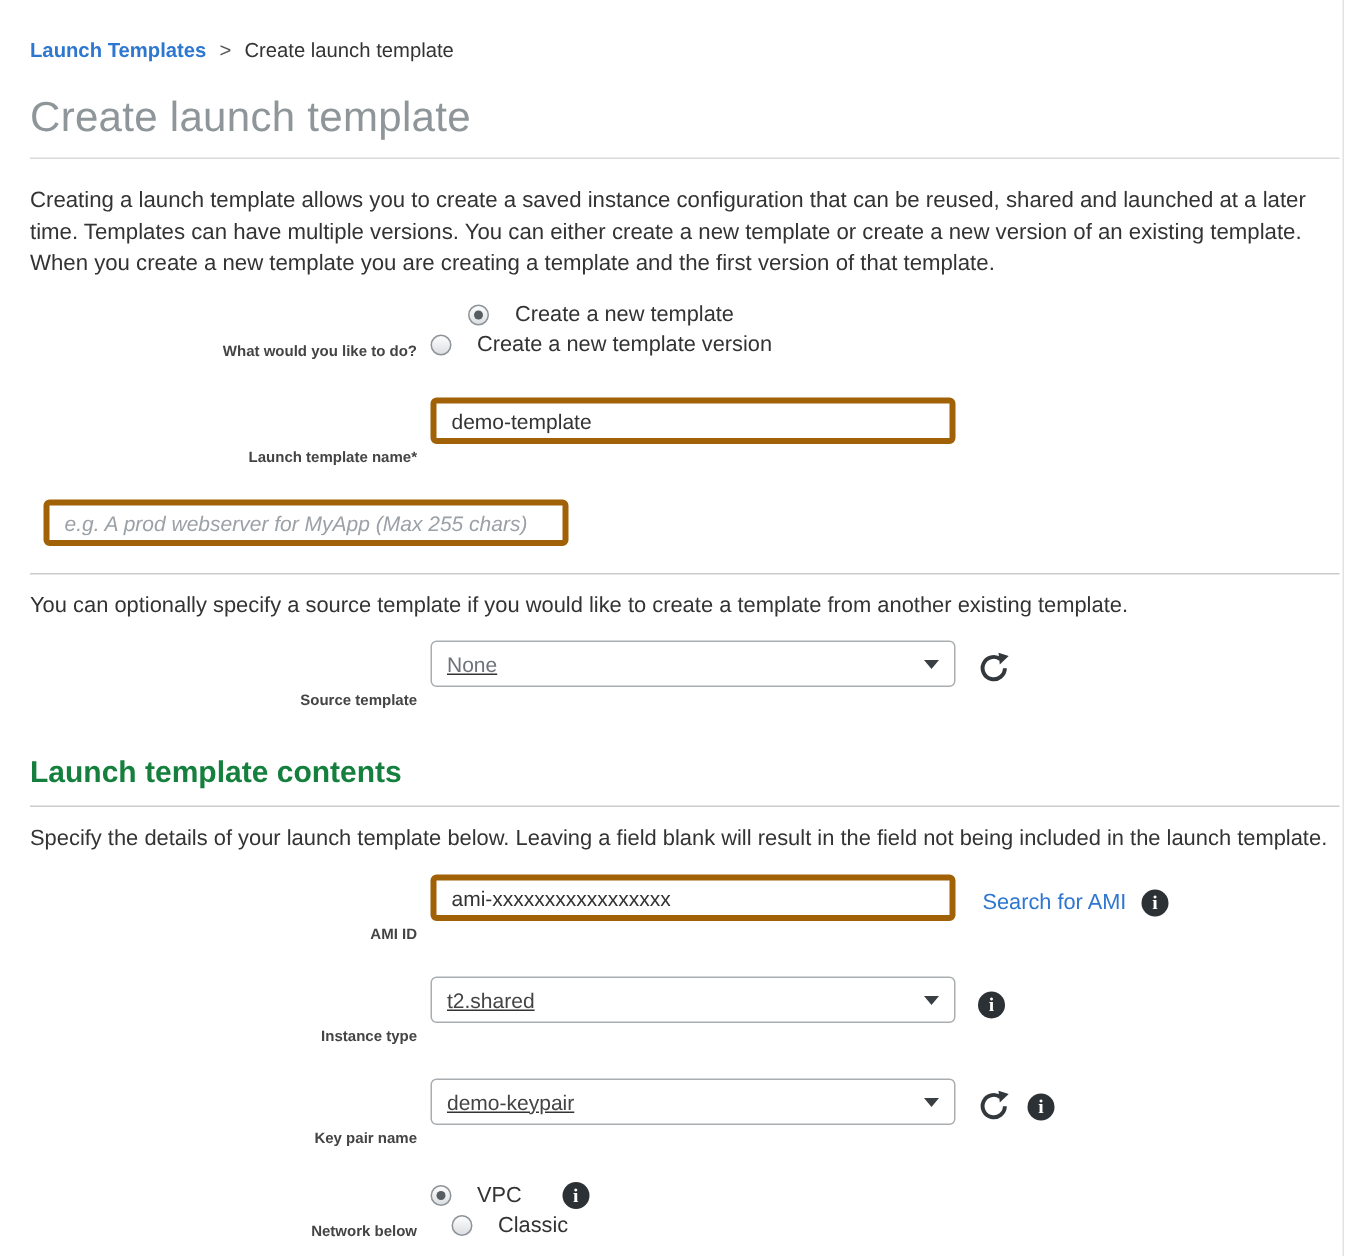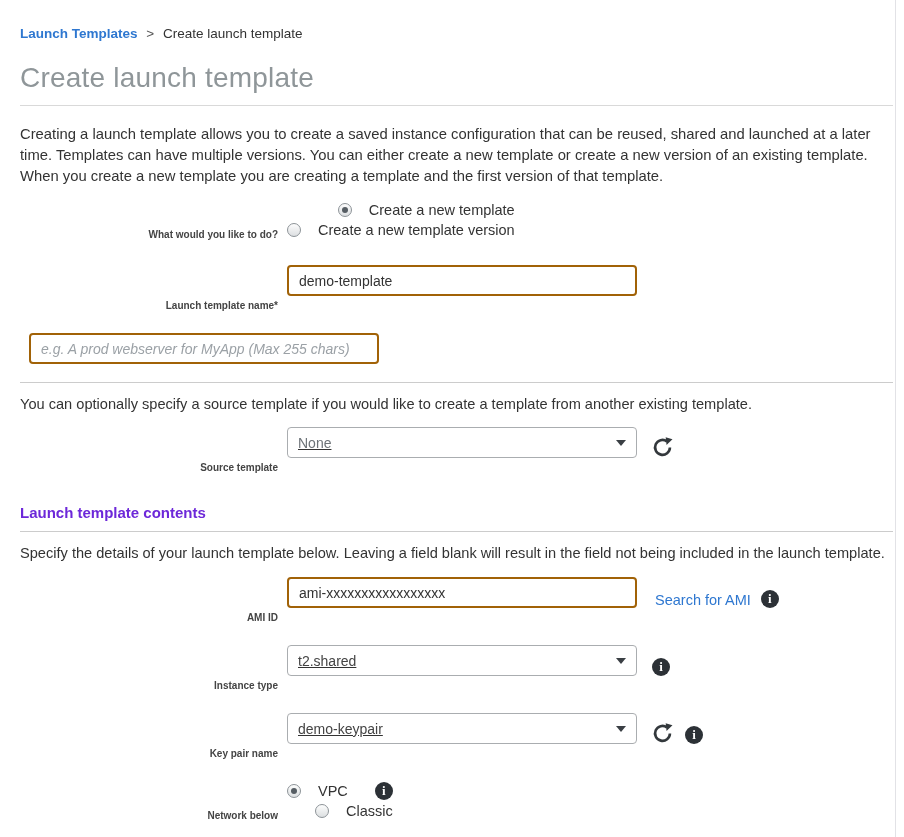--- a/index.html
+++ b/index.html
@@ -65,26 +65,26 @@
     font-weight: bold;
     color: #444;
     padding-top: 7px;
     font-size: 10px;
     margin-top: 28px;
   }
   .row-label.radio-label { padding-top: 1px; }
   .row-control {
     margin-left: 9px;
     display: flex;
-    align-items: flex-end;
+    align-items: center;
   }
   .text-input {
     width: 350px;
     height: 31px;
-    border: 2px solid #a16207;
+    border: 4px solid #a16207;
     border-radius: 4px;
     padding: 0 10px;
     font-size: 14px;
     color: #333;
     font-family: "Liberation Sans", "DejaVu Sans", sans-serif;
     outline: none;
     background: #fff;
   }
   .text-input::placeholder {
     font-style: italic;
@@ -166,23 +166,23 @@
     text-decoration: none;
     font-size: 14.5px;
     margin-left: 18px;
     margin-top: 6px;
     display: inline-block;
     cursor: pointer;
   }
   
   .section-heading {
     margin-top: 31px;
-    font-size: 15px;
+    font-size: 20px;
     font-weight: bold;
-    color: #6d28d9;
+    color: #15803d;
   }
   .section-rule {
     border: none;
     border-top: 1px solid #cccccc;
     margin-top: 10px;
     width: 873px;
   }
   .mt12 { margin-top: 13px; }
   
   .multi-select {

